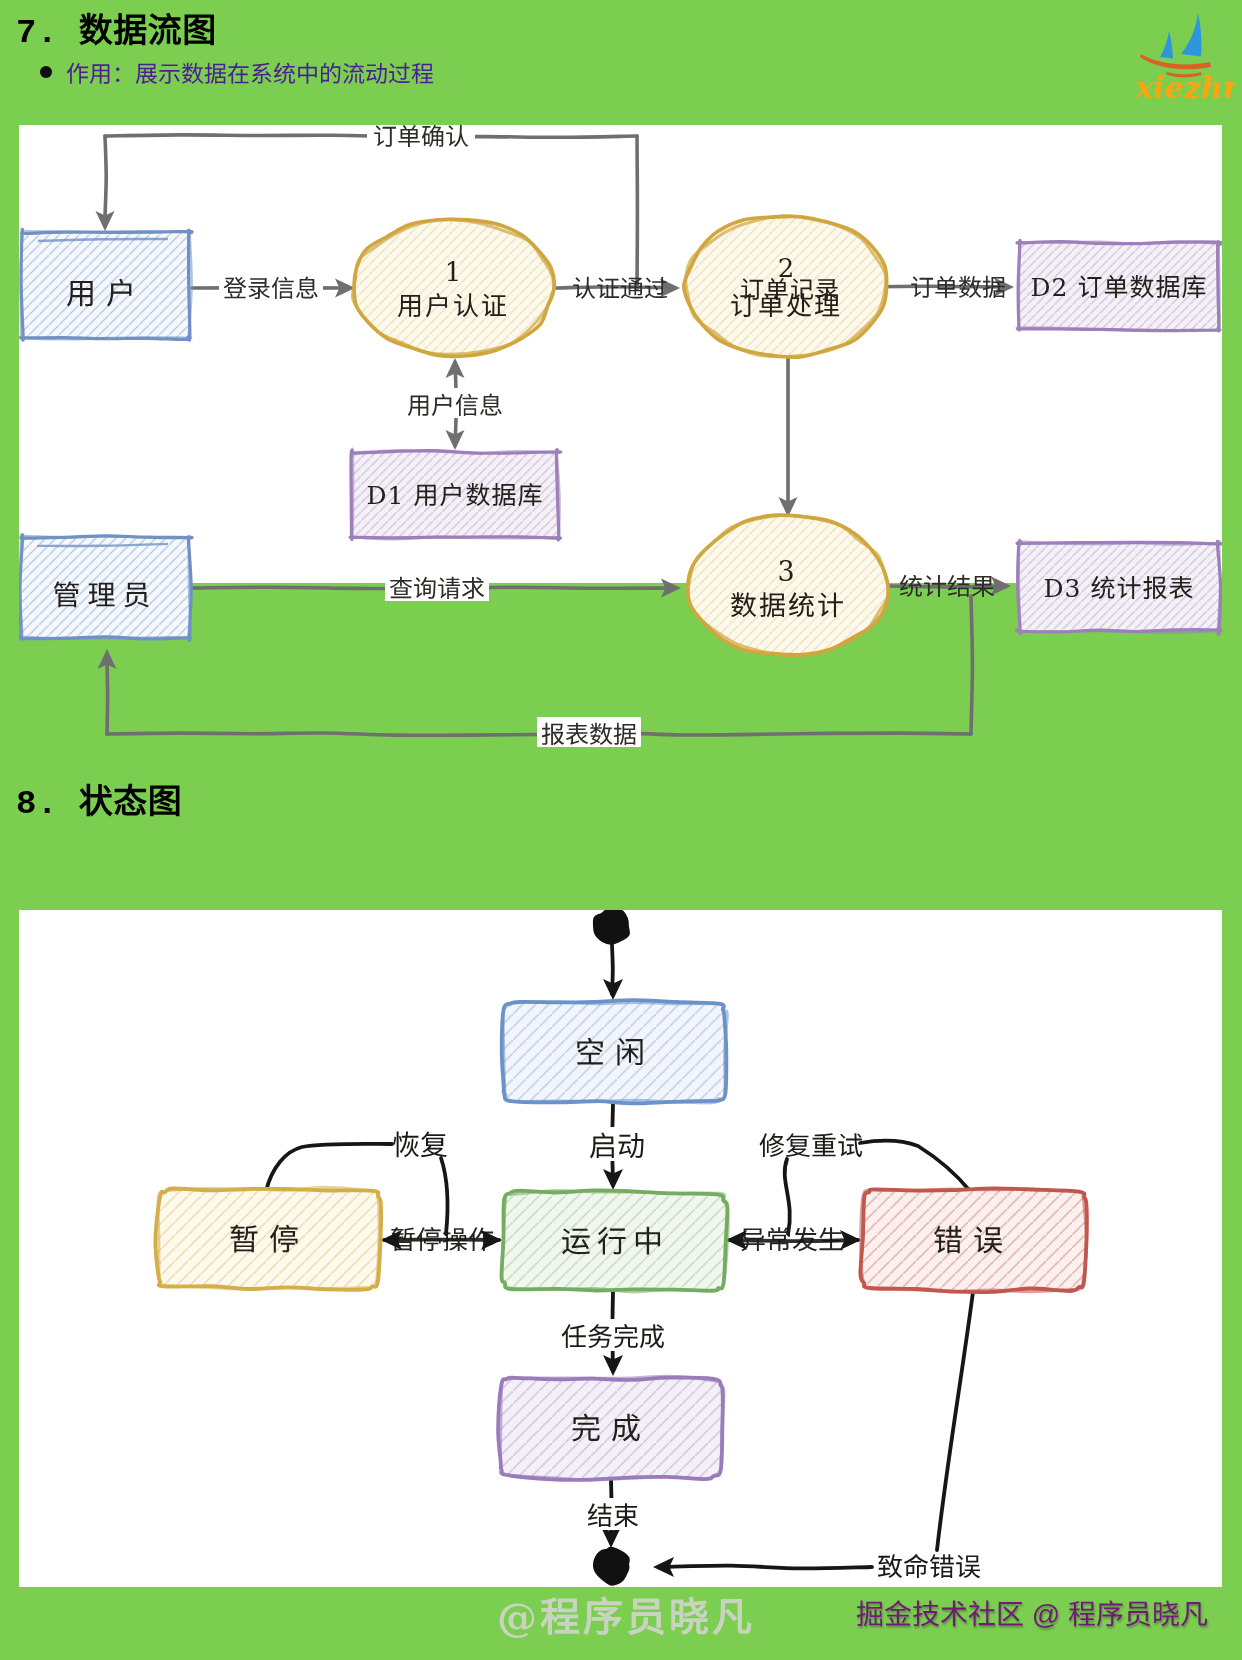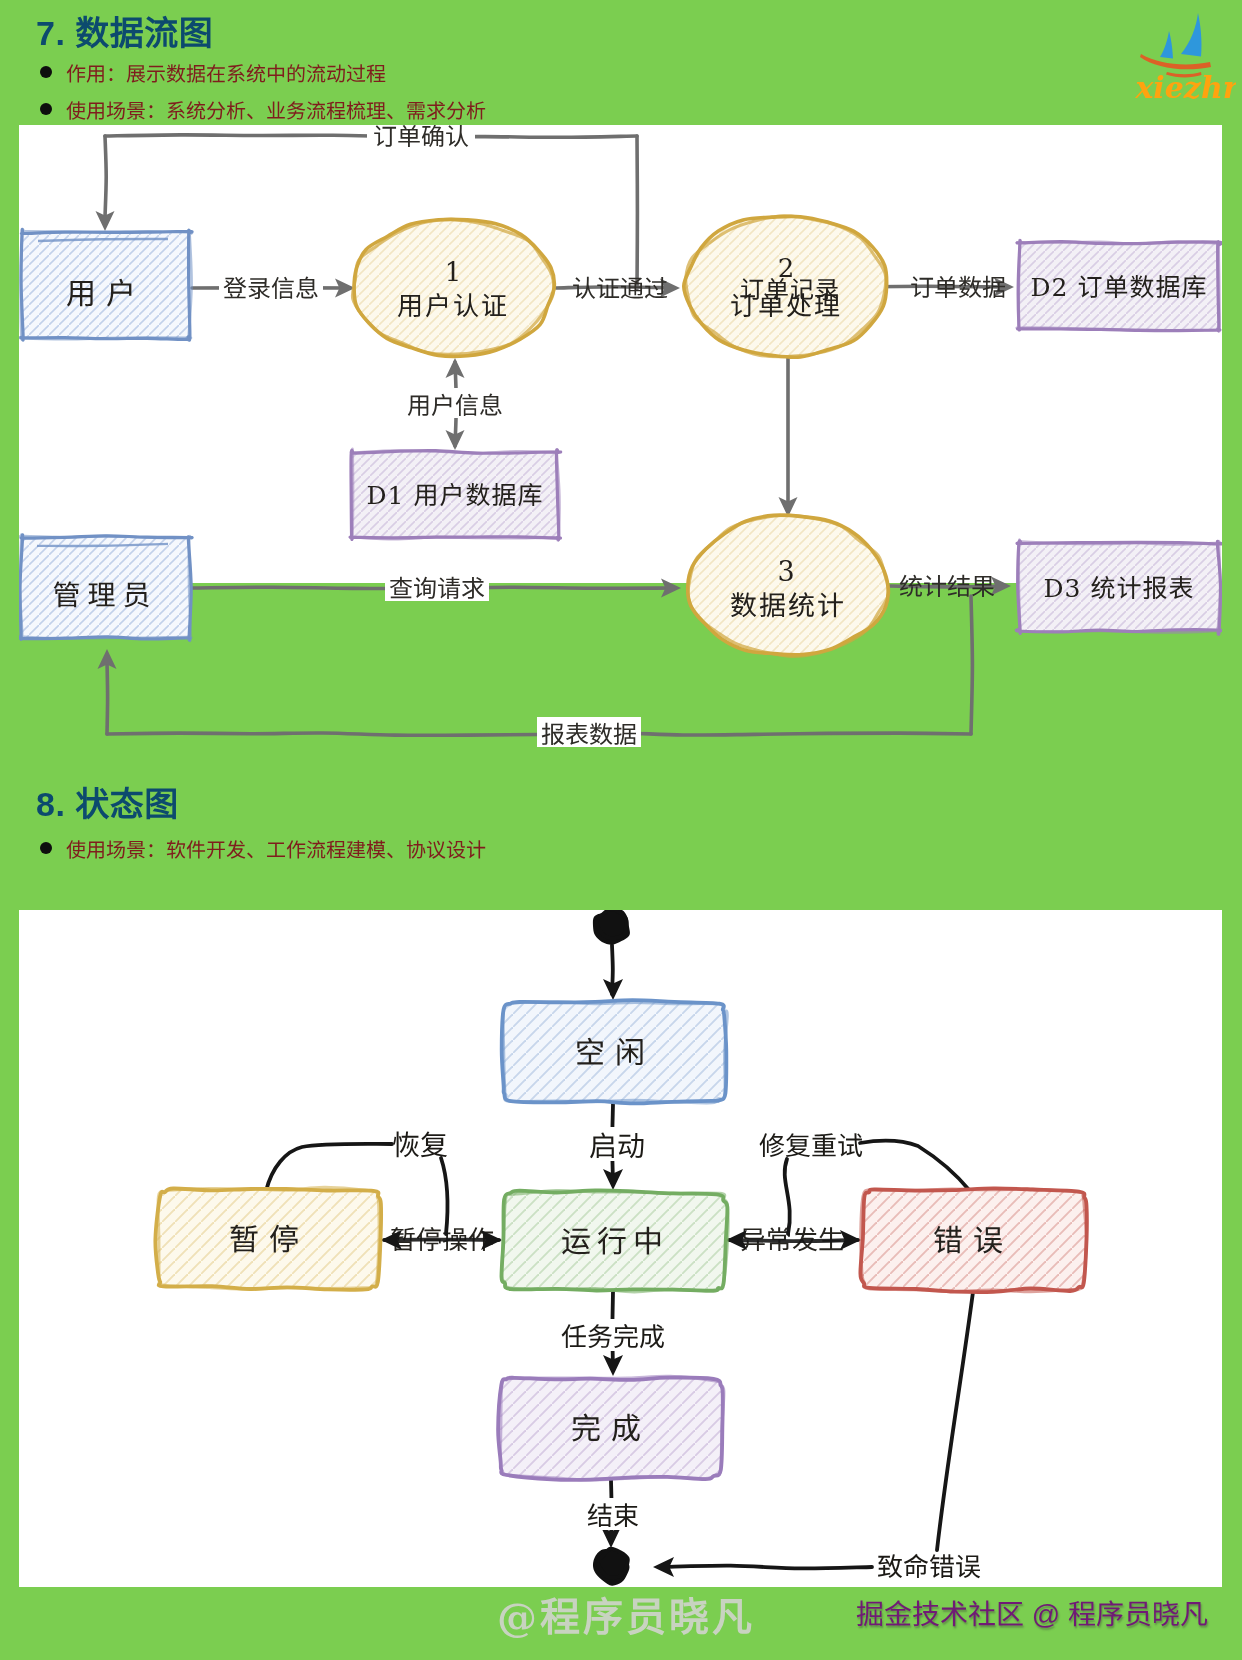--- a/index.html
+++ b/index.html
@@ -4,28 +4,28 @@
 <style>
   * { margin:0; padding:0; box-sizing:border-box; }
   html,body { width:1242px; height:1660px; }
   body {
     position:relative;
     background: var(--green-bg);
     font-family:"Liberation Sans", sans-serif;
     overflow:hidden;
   }
   .sec-title {
-    position:absolute; left:36px;
-    font-size:34px; font-weight:bold; color:#0c4a6e;
-    letter-spacing:0.5px; line-height:1;
+    position:absolute; left:16px;
+    font-size:34px; font-weight:bold; color:#000000;
+    letter-spacing:0.5px; line-height:1;font-family:Liberation Mono, monospace;
   }
   .bullets { position:absolute; left:38px; list-style:none; }
   .bullets li {
     position:relative; padding-left:28px; margin-bottom:7px;
-    font-size:20px; color:#7f1d1d; line-height:30px;
+    font-size:23px; color:#4c1d95; line-height:30px;
   }
   .bullets li::before {
     content:""; position:absolute; left:2px; top:7px;
     width:12px; height:12px; border-radius:50%; background:#0e0e0e;
   }
   .panel {
     position:absolute; left:19px; width:1203px; background:#ffffff;
   }
   .panel svg { display:block; }
   .ge { fill:none; stroke:var(--dfd-arrow); stroke-width:3.6; stroke-linecap:round; }
@@ -51,21 +51,20 @@
 <path d="M 67,1 C 65.5,14 60,30 50,42 L 70,44.5 C 71.5,29 69.5,12 67,1 Z" fill="var(--sail)"></path>
 <path d="M 38,19 C 36.5,28 33.5,38 29,45 L 42,46.5 C 41.5,36 40,26 38,19 Z" fill="var(--sail)"></path>
 <path d="M 10,42 C 27,52 54,55 79,50 L 80,55 C 53,60.5 24,56 9,45 Z" fill="var(--hull)"></path>
 <path d="M 36,60 C 48,63 60,63 70,60 L 70.5,63 C 59,66.5 46,66 35,62.5 Z" fill="var(--hull)"></path>
 <text x="56" y="86" text-anchor="middle" font-size="30" font-style="italic" font-weight="bold" font-family="'DejaVu Serif', serif" fill="var(--logotext)">xiezhr</text>
 </svg></div>
 
 <h2 class="sec-title" style="top:16px">7. 数据流图</h2>
 <ul class="bullets" style="top:59px">
   <li>作用：展示数据在系统中的流动过程</li>
-  <li>使用场景：系统分析、业务流程梳理、需求分析</li>
 </ul>
 
 <div class="panel" style="top:125px;height:458px">
 <svg width="1203" height="623" viewBox="0 0 1203 623">
       <defs>
         <pattern id="h-blue-a" width="10" height="10" patternUnits="userSpaceOnUse">
           <rect width="10" height="10" fill="#f5f8fd"></rect>
           <path d="M -3.0,13.0 L 13.0,-3.0" stroke="rgba(118,150,205,0.40)" stroke-width="1.6"></path>
         </pattern>
         <pattern id="h-yellow-a" width="10" height="10" patternUnits="userSpaceOnUse">
@@ -195,21 +194,20 @@
       <g>
         <path d="M 1000.5,418.5 C 1006.8,418.4 1027.0,418.0 1040.0,417.9 C 1053.1,417.7 1065.9,417.7 1079.0,417.6 C 1092.1,417.5 1105.2,417.4 1118.7,417.4 C 1132.1,417.4 1146.2,417.4 1159.6,417.6 C 1173.1,417.9 1193.0,418.9 1199.6,419.0 C 1206.2,419.1 1199.4,417.9 1199.2,418.1 C 1199.0,418.2 1198.1,412.9 1198.5,420.1 C 1198.9,427.4 1201.3,447.3 1201.6,461.5 C 1201.9,475.8 1200.4,498.2 1200.1,505.6 C 1199.7,513.1 1199.4,506.4 1199.3,506.3 C 1199.2,506.2 1206.5,505.3 1199.4,505.0 C 1192.4,504.8 1170.8,504.6 1157.3,504.9 C 1143.8,505.1 1131.2,506.5 1118.4,506.5 C 1105.6,506.6 1093.4,505.0 1080.6,505.1 C 1067.8,505.1 1055.2,506.7 1041.8,506.9 C 1028.4,507.0 1007.1,506.4 1000.3,506.0 C 993.4,505.5 1000.7,504.2 1000.8,504.1 C 1001.0,504.1 1001.4,512.8 1001.0,505.5 C 1000.7,498.2 998.9,474.8 998.7,460.5 C 998.6,446.1 999.3,426.5 999.8,419.4 C 1000.4,412.3 1001.9,418.2 1002.0,418.0 C 1002.1,417.9 994.2,418.5 1000.5,418.5 Z" fill="url(#h-purple-a)" stroke="#9d7fba" stroke-width="3.2" stroke-linejoin="round"></path>
         <path d="M 1002.7,416.6 C 1009.4,416.8 1029.1,418.0 1041.8,418.4 C 1054.5,418.8 1066.0,418.9 1079.1,418.9 C 1092.3,418.9 1107.6,418.2 1120.7,418.3 C 1133.8,418.4 1144.4,419.6 1157.6,419.5 C 1170.7,419.5 1192.6,418.1 1199.6,417.9 C 1206.6,417.8 1199.5,418.4 1199.6,418.7 C 1199.6,419.0 1199.8,412.1 1200.0,419.5 C 1200.3,426.9 1201.3,448.6 1201.1,463.0 C 1200.9,477.5 1199.2,498.8 1198.8,506.0 C 1198.5,513.3 1199.3,506.5 1199.3,506.5 C 1199.3,506.4 1205.3,505.6 1198.7,505.8 C 1192.0,506.0 1172.8,507.3 1159.5,507.5 C 1146.2,507.7 1132.0,507.2 1118.9,507.0 C 1105.7,506.7 1093.5,506.0 1080.5,505.9 C 1067.5,505.9 1054.3,506.6 1041.0,506.7 C 1027.7,506.8 1007.1,507.0 1000.5,506.5 C 993.8,506.1 1000.9,504.6 1001.0,504.1 C 1001.1,503.5 1001.4,510.1 1001.2,503.2 C 1001.0,496.2 1000.1,476.6 999.9,462.4 C 999.7,448.1 999.7,425.4 1000.0,417.9 C 1000.3,410.5 1001.3,417.8 1001.8,417.6 C 1002.2,417.3 996.0,416.5 1002.7,416.6 Z" fill="none" stroke="#9d7fba" stroke-width="2.6" opacity="0.55" stroke-linejoin="round"></path>
         <text x="1100" y="472" class="hand" font-size="25" fill="#23201c" text-anchor="middle" letter-spacing="1">D3 统计报表</text>
       </g>
     </svg>
 </div>
 
 <h2 class="sec-title" style="top:787px">8. 状态图</h2>
 <ul class="bullets" style="top:835px">
-  <li>使用场景：软件开发、工作流程建模、协议设计</li>
 </ul>
 
 <div class="panel" style="top:910px;height:677px">
 <svg width="1203" height="677" viewBox="0 0 1203 677">
       <defs>
         <pattern id="h-blue-b" width="10" height="10" patternUnits="userSpaceOnUse">
           <rect width="10" height="10" fill="#f5f8fd"></rect>
           <path d="M -3.0,13.0 L 13.0,-3.0" stroke="rgba(118,150,205,0.40)" stroke-width="1.6"></path>
         </pattern>
         <pattern id="h-yellow-b" width="10" height="10" patternUnits="userSpaceOnUse">

